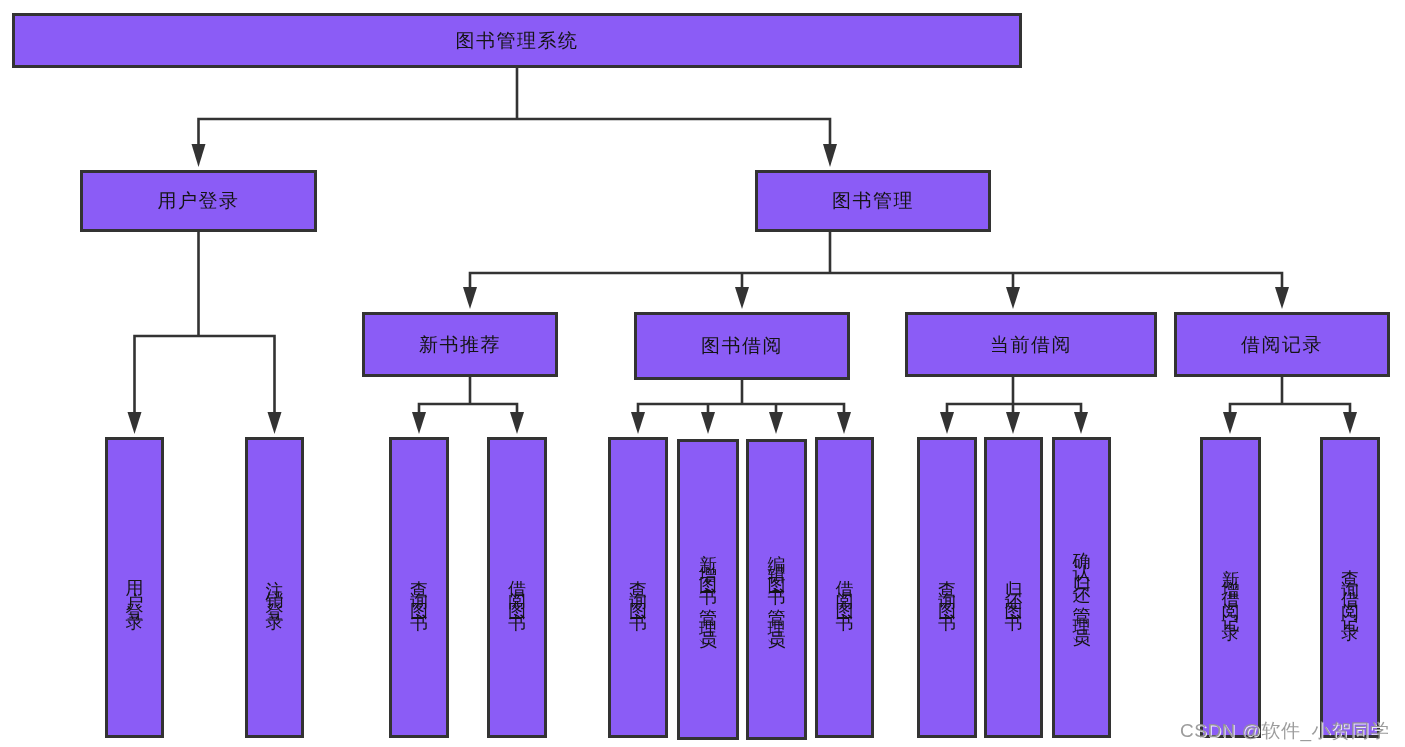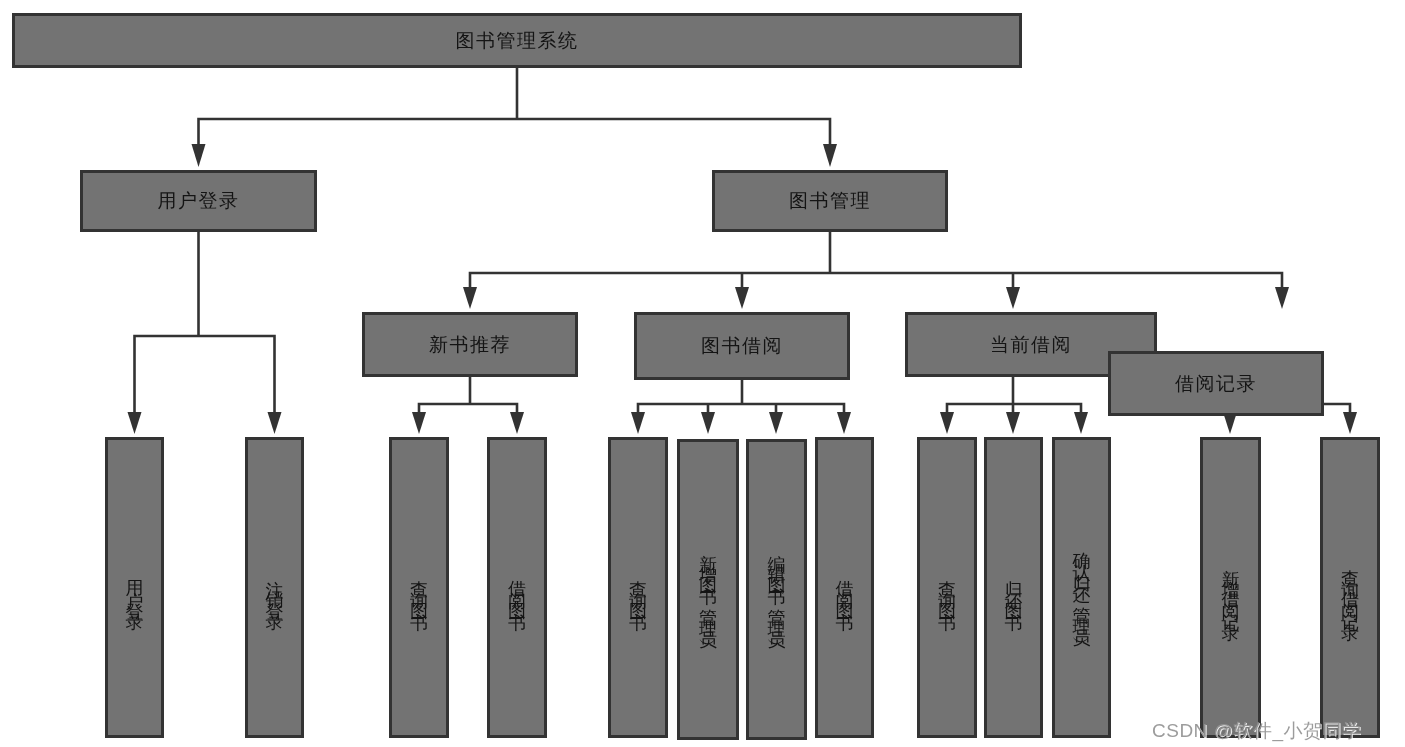--- a/index.html
+++ b/index.html
@@ -21,41 +21,41 @@
     left: 0;
     top: 0;
     width: 1405px;
     height: 747px;
     pointer-events: none;
   }
   .node {
     position: absolute;
     box-sizing: border-box;
     border: 3px solid #333333;
-    background: #737373;
+    background: #8b5cf6;
     display: flex;
     align-items: center;
     justify-content: center;
     text-align: center;
   }
   .hnode {
     font-size: 19px;
     letter-spacing: 1.5px;
     white-space: nowrap;
   }
   .vnode .vtext {
     writing-mode: vertical-rl;
     text-orientation: mixed;
     font-size: 18px;
     letter-spacing: 11px;
     line-height: 1;
   }
   .watermark {
     position: absolute;
-    left: 1152px;
+    left: 1180px;
     top: 718px;
     font-size: 19px;
     letter-spacing: 0.5px;
     color: rgba(148, 148, 148, 0.92);
     text-shadow: 1px 1px 0 rgba(255, 255, 255, 0.85);
     white-space: nowrap;
     z-index: 10;
   }
 </style>
 </head>
@@ -110,34 +110,34 @@
     </g>
   </svg>
 
   <div class="node hnode" style="left:12px; top:13px; width:1010px; height:55px;">
     <span>图书管理系统</span>
   </div>
 
   <div class="node hnode" style="left:80px; top:170px; width:237px; height:62px;">
     <span>用户登录</span>
   </div>
-  <div class="node hnode" style="left:712px; top:170px; width:236px; height:62px;">
+  <div class="node hnode" style="left:755px; top:170px; width:236px; height:62px;">
     <span>图书管理</span>
   </div>
 
-  <div class="node hnode" style="left:362px; top:312px; width:216px; height:65px;">
+  <div class="node hnode" style="left:362px; top:312px; width:196px; height:65px;">
     <span>新书推荐</span>
   </div>
   <div class="node hnode" style="left:634px; top:312px; width:216px; height:68px;">
     <span>图书借阅</span>
   </div>
   <div class="node hnode" style="left:905px; top:312px; width:252px; height:65px;">
     <span>当前借阅</span>
   </div>
-  <div class="node hnode" style="left:1108px; top:312px; width:216px; height:65px;margin-top:39px;">
+  <div class="node hnode" style="left:1174px; top:312px; width:216px; height:65px;">
     <span>借阅记录</span>
   </div>
 
   <div class="node vnode" style="left:105px; top:437px; width:59px; height:301px;">
     <span class="vtext">用户登录</span>
   </div>
   <div class="node vnode" style="left:245px; top:437px; width:59px; height:301px;">
     <span class="vtext">注销登录</span>
   </div>
 

